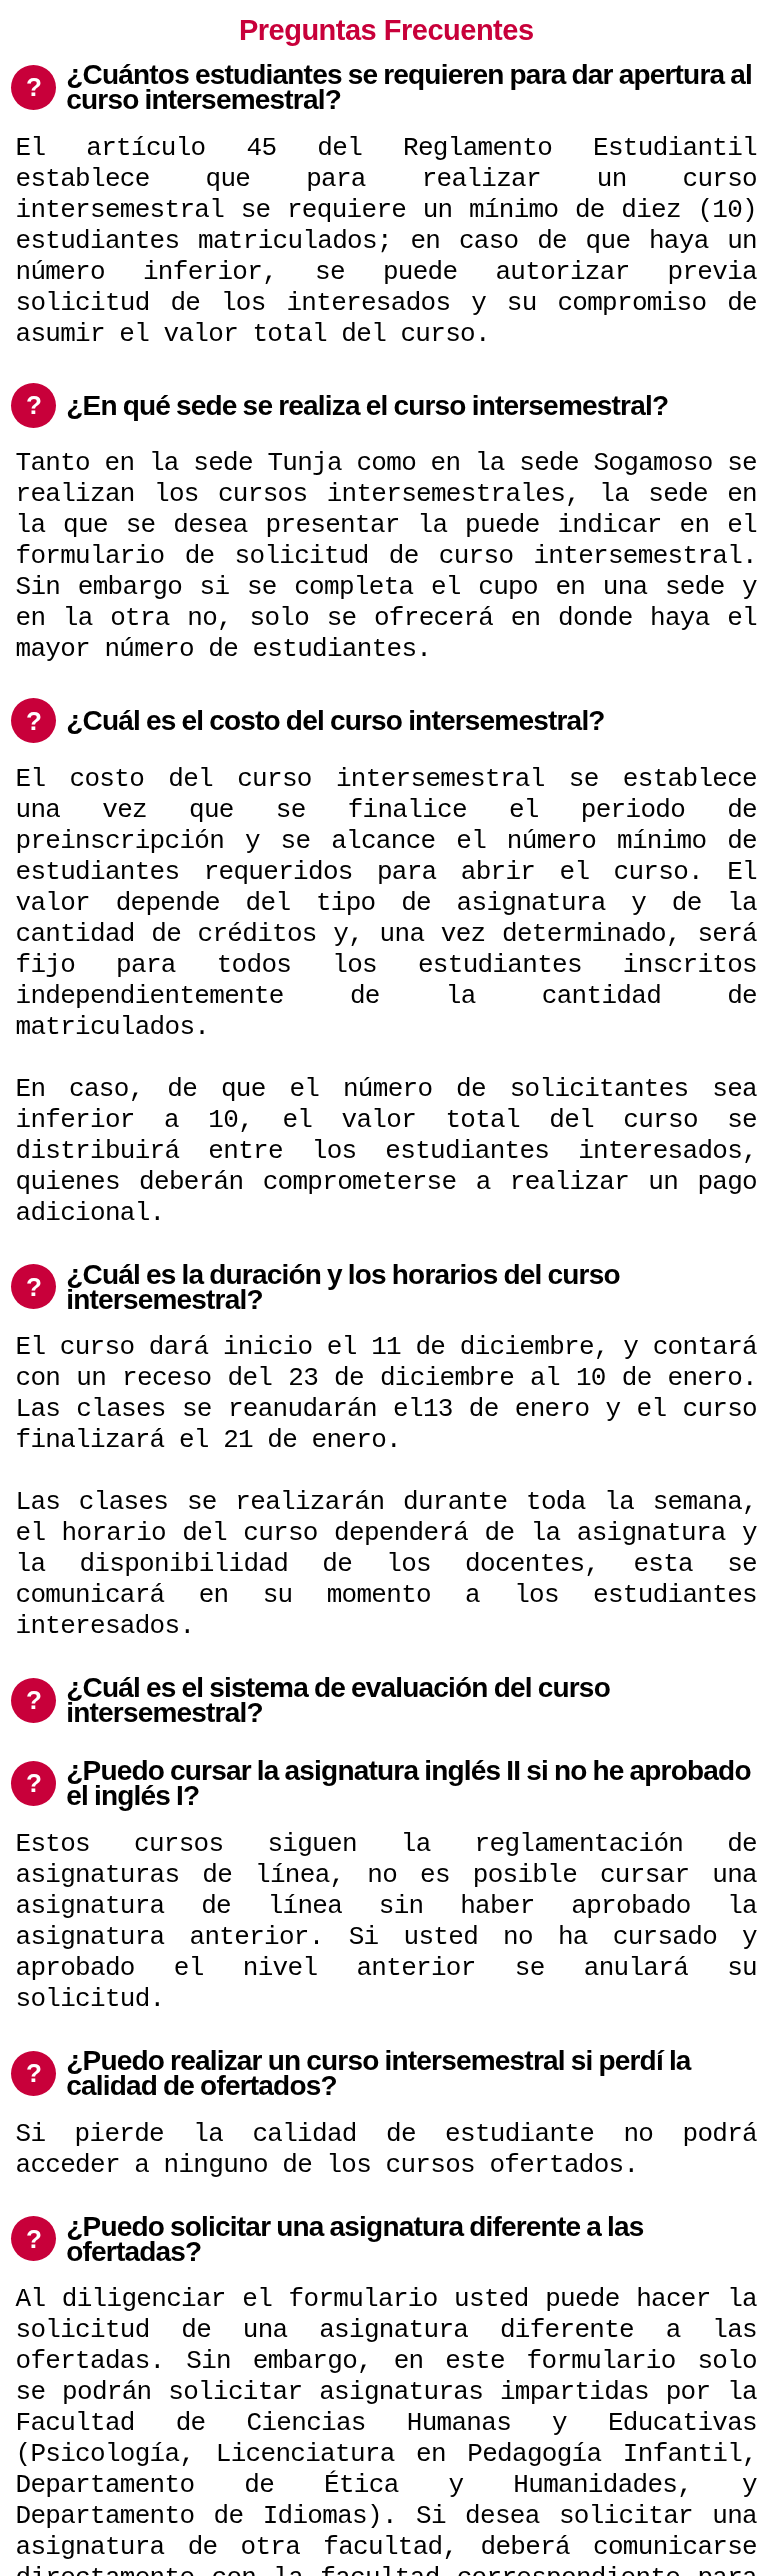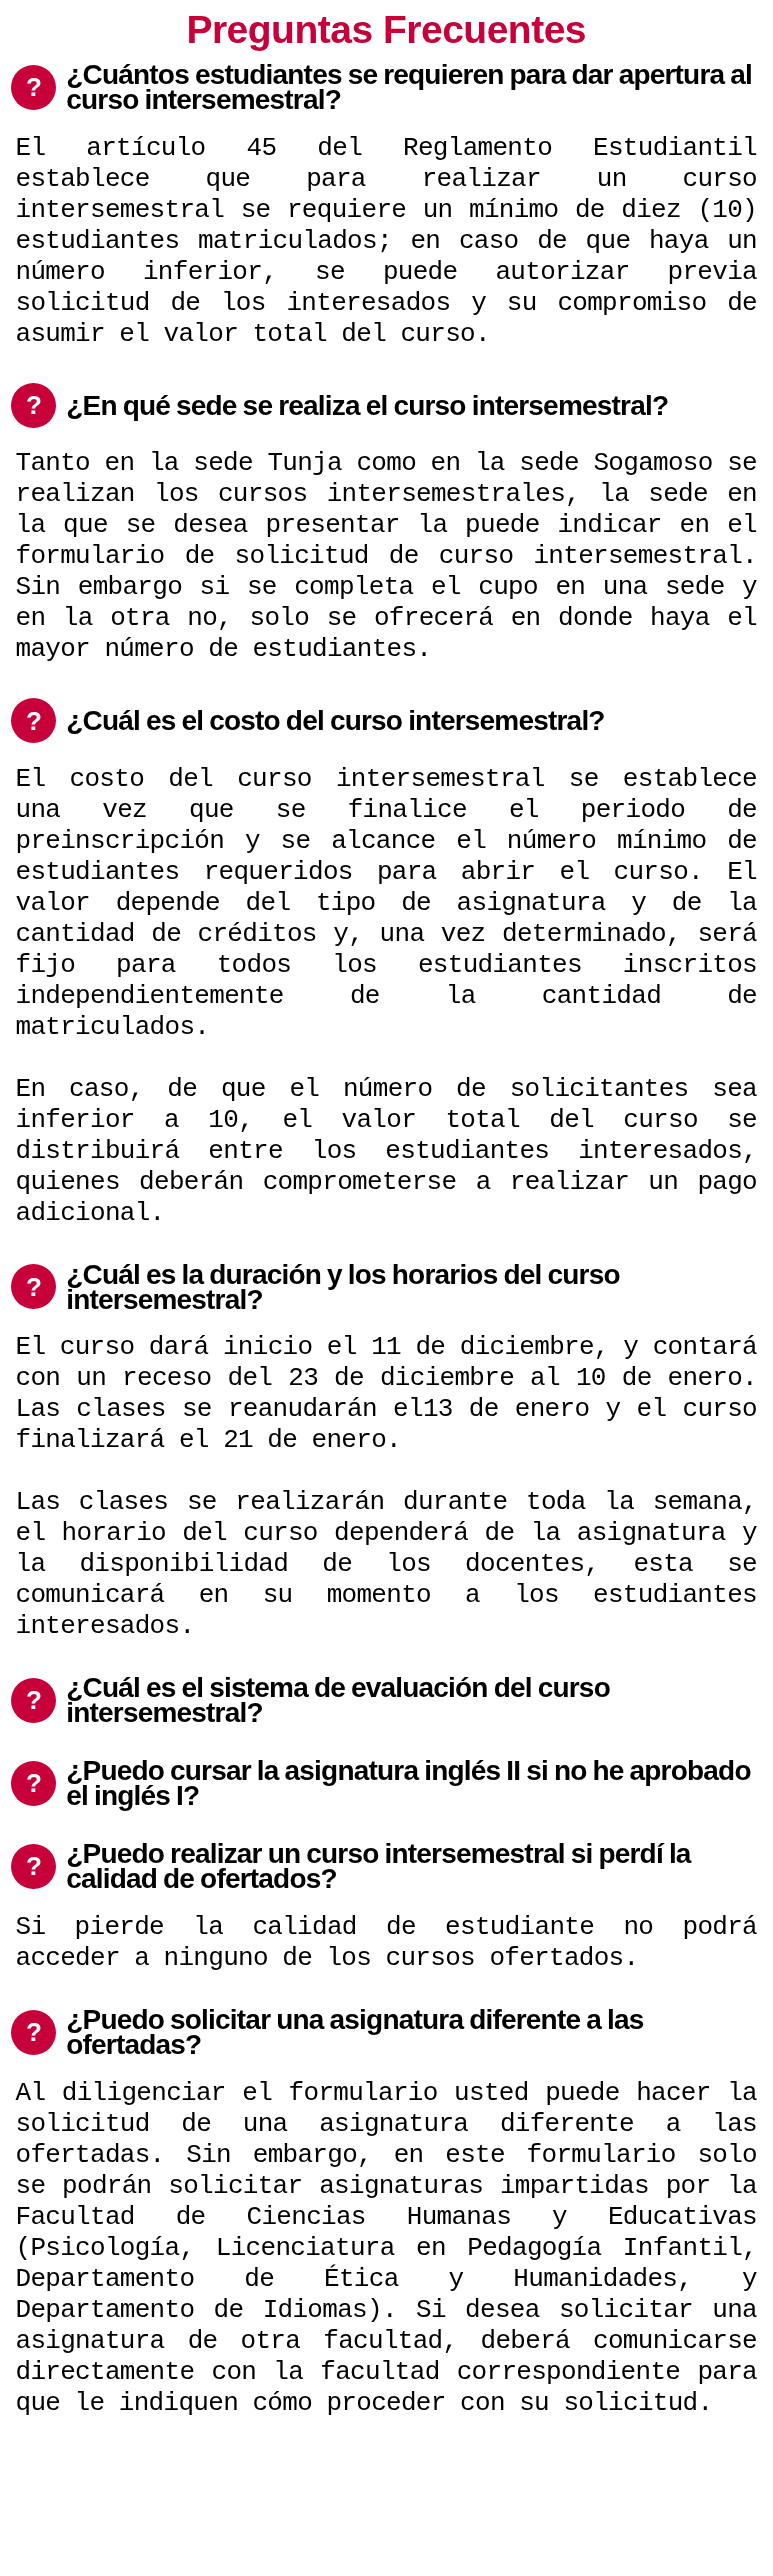--- a/index.html
+++ b/index.html
@@ -1,20 +1,20 @@
 <!DOCTYPE html>
 <html style="font-size:8.2px"><head>
 <meta charset="utf-8">
 <style>
   html, body { margin: 0; padding: 0; background: #ffffff; }
   body { width: 773px; min-height: 2700px; font-family: "Liberation Sans", sans-serif; color: #000; }
   .page { padding: 0 16px 0 15.5px; box-sizing: border-box; width: 773px; }
   .title {
     margin: 0; padding-top: 4.1px; height: 58px;
-    text-align: center; font-weight: bold; font-size: 39px; line-height: 52px;
+    text-align: center; font-weight: bold; font-size: 29px; line-height: 52px;
     letter-spacing: -0.5px;
   }
   .faq { margin: 0; }
   .q-row {
     display: flex; align-items: center; margin-left: -4.1px;
     min-height: 45px;
   }
   .q-icon {
     flex: 0 0 45px; width: 45px; height: 45px; border-radius: 50%;
     display: flex; align-items: center; justify-content: center;
@@ -87,20 +87,23 @@
       <span class="q-icon" style="background: rgb(200, 0, 58);">?</span>
       <h2 class="q-text">¿Cuál es el sistema de evaluación del curso intersemestral?</h2>
     </div>
   </section>
 
   <section class="faq">
     <div class="q-row">
       <span class="q-icon" style="background: rgb(200, 0, 58);">?</span>
       <h2 class="q-text">¿Puedo cursar la asignatura inglés II si no he aprobado el inglés I?</h2>
     </div>
+    <div class="answer">
+          <p>Estos cursos siguen la reglamentación de asignaturas de línea, no es posible cursar una asignatura de línea sin haber aprobado la asignatura anterior. Si usted no ha cursado y aprobado el nivel anterior se anulará su solicitud.</p>
+        </div>
   </section>
 
   <section class="faq">
     <div class="q-row">
       <span class="q-icon" style="background: rgb(200, 0, 58);">?</span>
       <h2 class="q-text">¿Puedo realizar un curso intersemestral si perdí la calidad de ofertados?</h2>
     </div>
     <div class="answer">
           <p>Si pierde la calidad de estudiante no podrá acceder a ninguno de los cursos ofertados.</p>
         </div>

